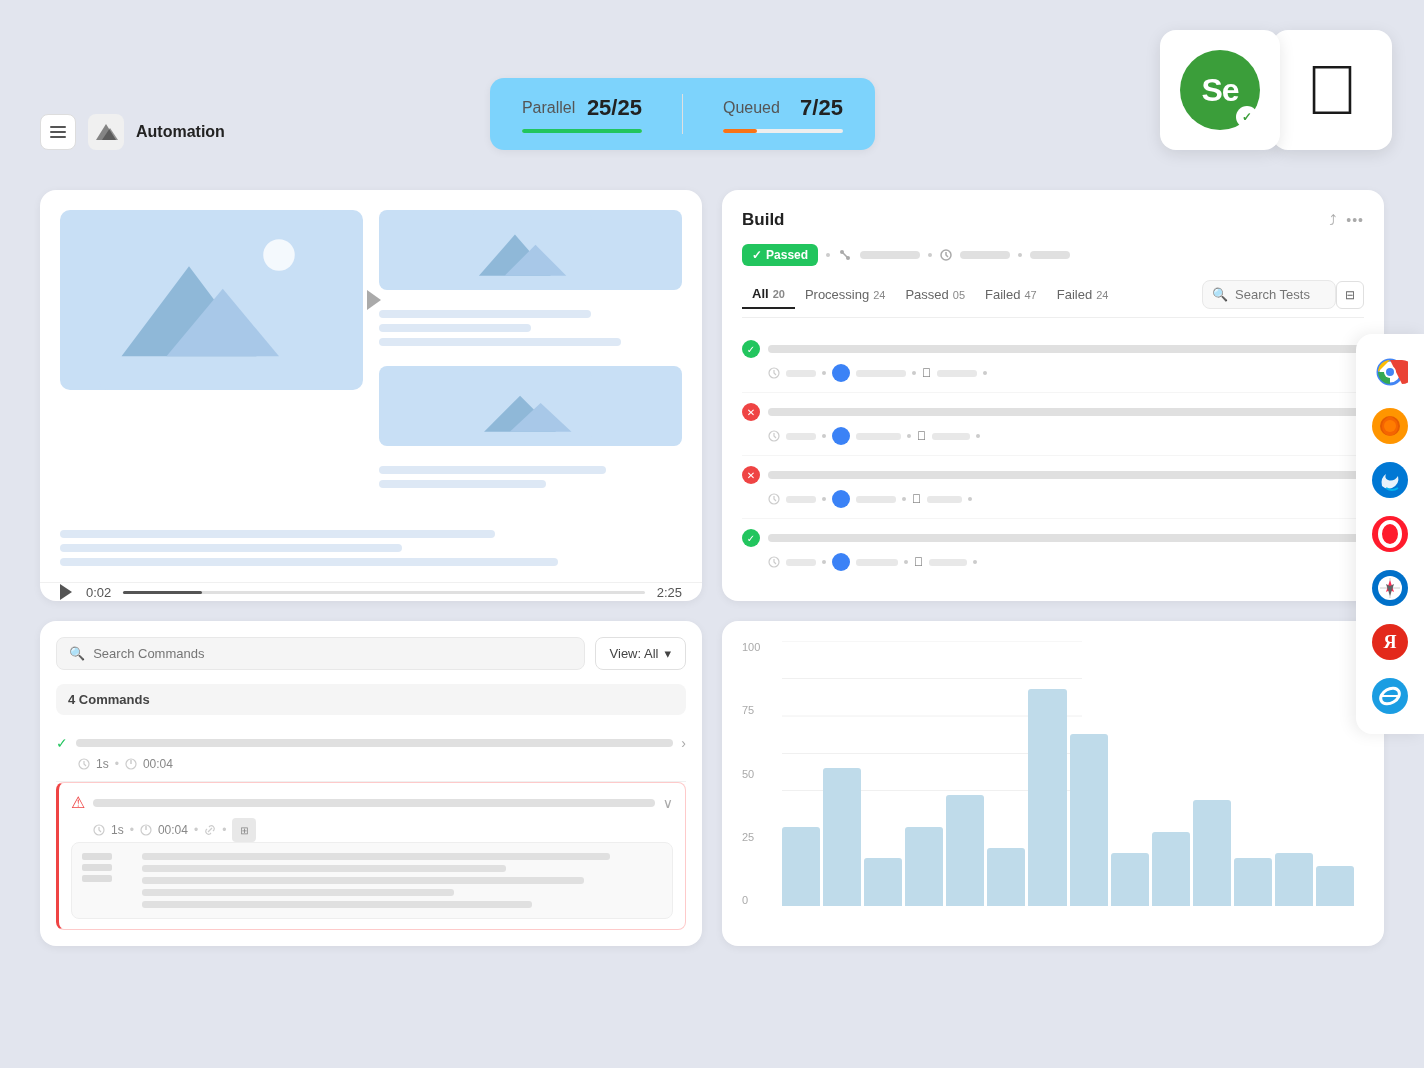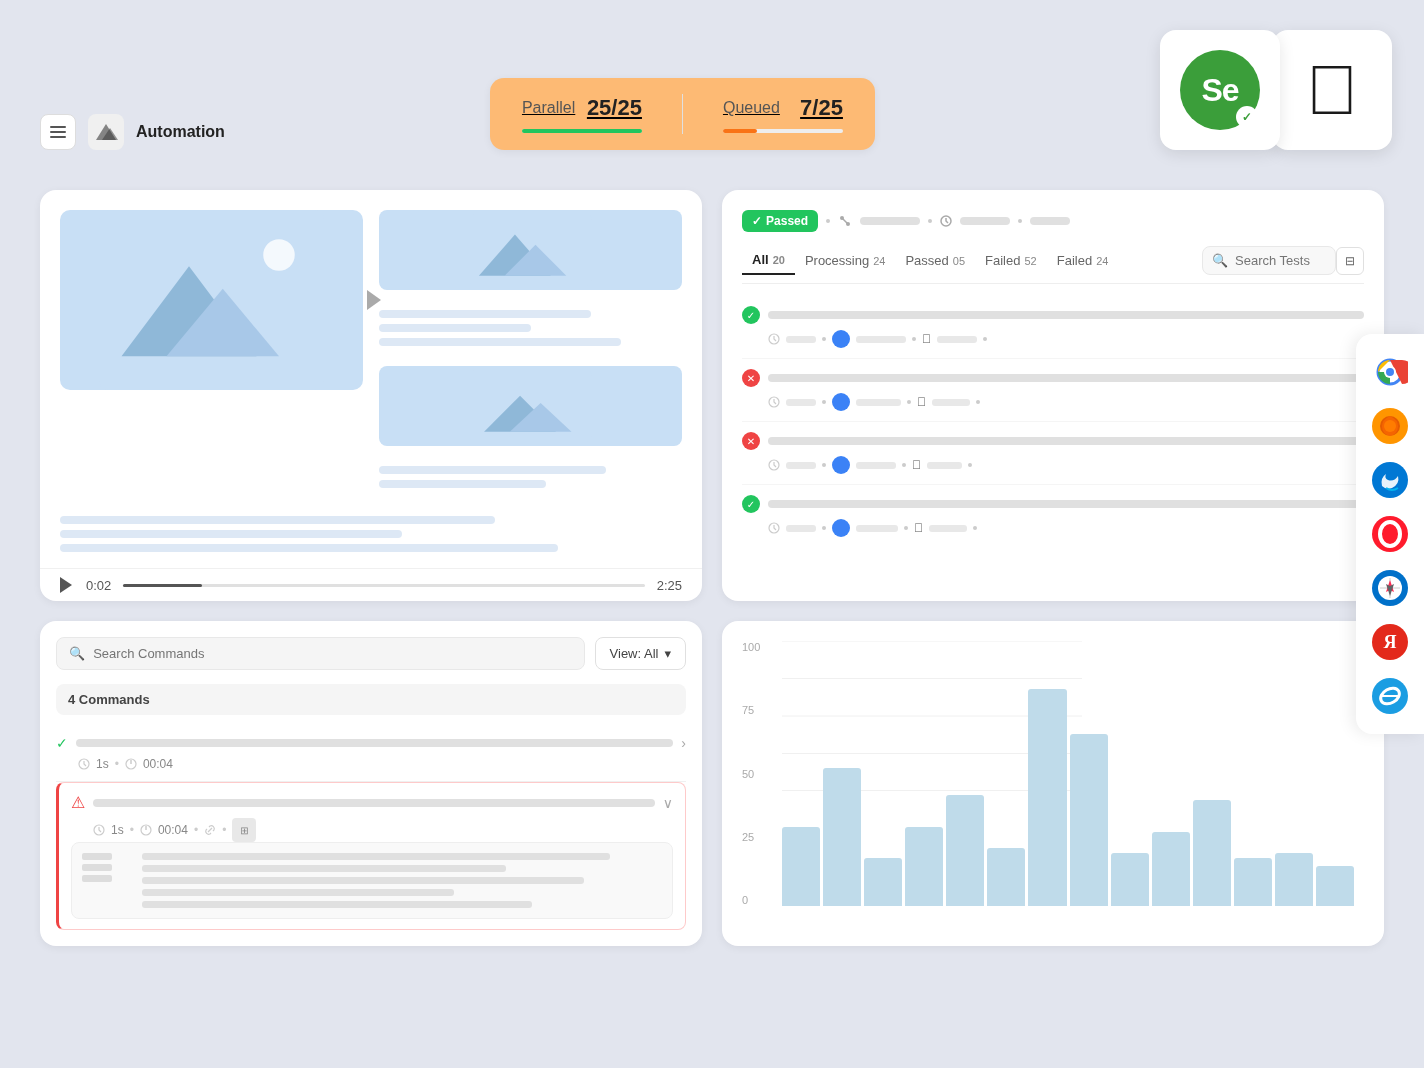--- a/index.html
+++ b/index.html
@@ -47,28 +47,27 @@
     }
 
     .app-title {
       font-size: 16px;
       font-weight: 600;
       color: #222;
     }
 
     
     .stats-bar {
-      background: #fdba74;
+      background: #7dd3fc;
       border-radius: 14px;
       padding: 16px 32px;
       display: flex;
       align-items: center;
       gap: 40px;
       box-shadow: 0 2px 8px rgba(0,0,0,0.06);
-      text-decoration: underline;
     }
 
     .stat-item {
       display: flex;
       flex-direction: column;
       align-items: center;
       gap: 8px;
       min-width: 120px;
     }
 
@@ -190,21 +189,21 @@
       transform: translateY(-50%);
       width: 0;
       height: 0;
       border-left: 14px solid #aaa;
       border-top: 10px solid transparent;
       border-bottom: 10px solid transparent;
     }
 
     .video-controls {
       border-top: 1px solid #f0f0f0;
-      padding: 8px 20px;
+      padding: 1px 20px;
       display: flex;
       align-items: center;
       gap: 12px;
     }
 
     .play-btn {
       width: 14px; height: 14px;
       border-left: 12px solid #555;
       border-top: 8px solid transparent;
       border-bottom: 8px solid transparent;
@@ -774,20 +773,27 @@
         <div class="play-btn"></div>
         <span class="time-current">0:02</span>
         <div class="progress-bar-track">
           <div class="progress-bar-fill"></div>
         </div>
         <span class="time-total">2:25</span>
       </div>
     </div>
 
     <div class="panel build-panel">
+      <div class="build-header">
+        <span class="build-title">Build</span>
+        <div class="build-actions">
+          <span class="icon-share">⤴</span>
+          <span class="icon-more">•••</span>
+        </div>
+      </div>
 
       <div class="build-status-row">
         <div class="passed-badge">
           <span>✓</span>
           <span>Passed</span>
         </div>
         <div class="build-meta-dot"></div>
         <svg width="14" height="14" viewBox="0 0 14 14">
             <circle cx="4" cy="4" r="2" fill="#aaa"></circle>
             <circle cx="10" cy="10" r="2" fill="#aaa"></circle>
@@ -812,21 +818,21 @@
         <div class="tab-item">
           <span>Processing</span>
           <span class="tab-badge">24</span>
         </div>
         <div class="tab-item">
           <span>Passed</span>
           <span class="tab-badge">05</span>
         </div>
         <div class="tab-item">
           <span>Failed</span>
-          <span class="tab-badge">52</span>
+          <span class="tab-badge">47</span>
         </div>
         <div class="tab-item">
           <span>Failed</span>
           <span class="tab-badge">24</span>
         </div>
         <div class="search-box">
           <span class="icon-search">🔍</span>
           <input type="text" style="border: none; background: transparent; font-size: 13px; color: rgb(136, 136, 136); outline: none; width: 90px;" placeholder="Search Tests">
         </div>
         <div class="filter-btn">

